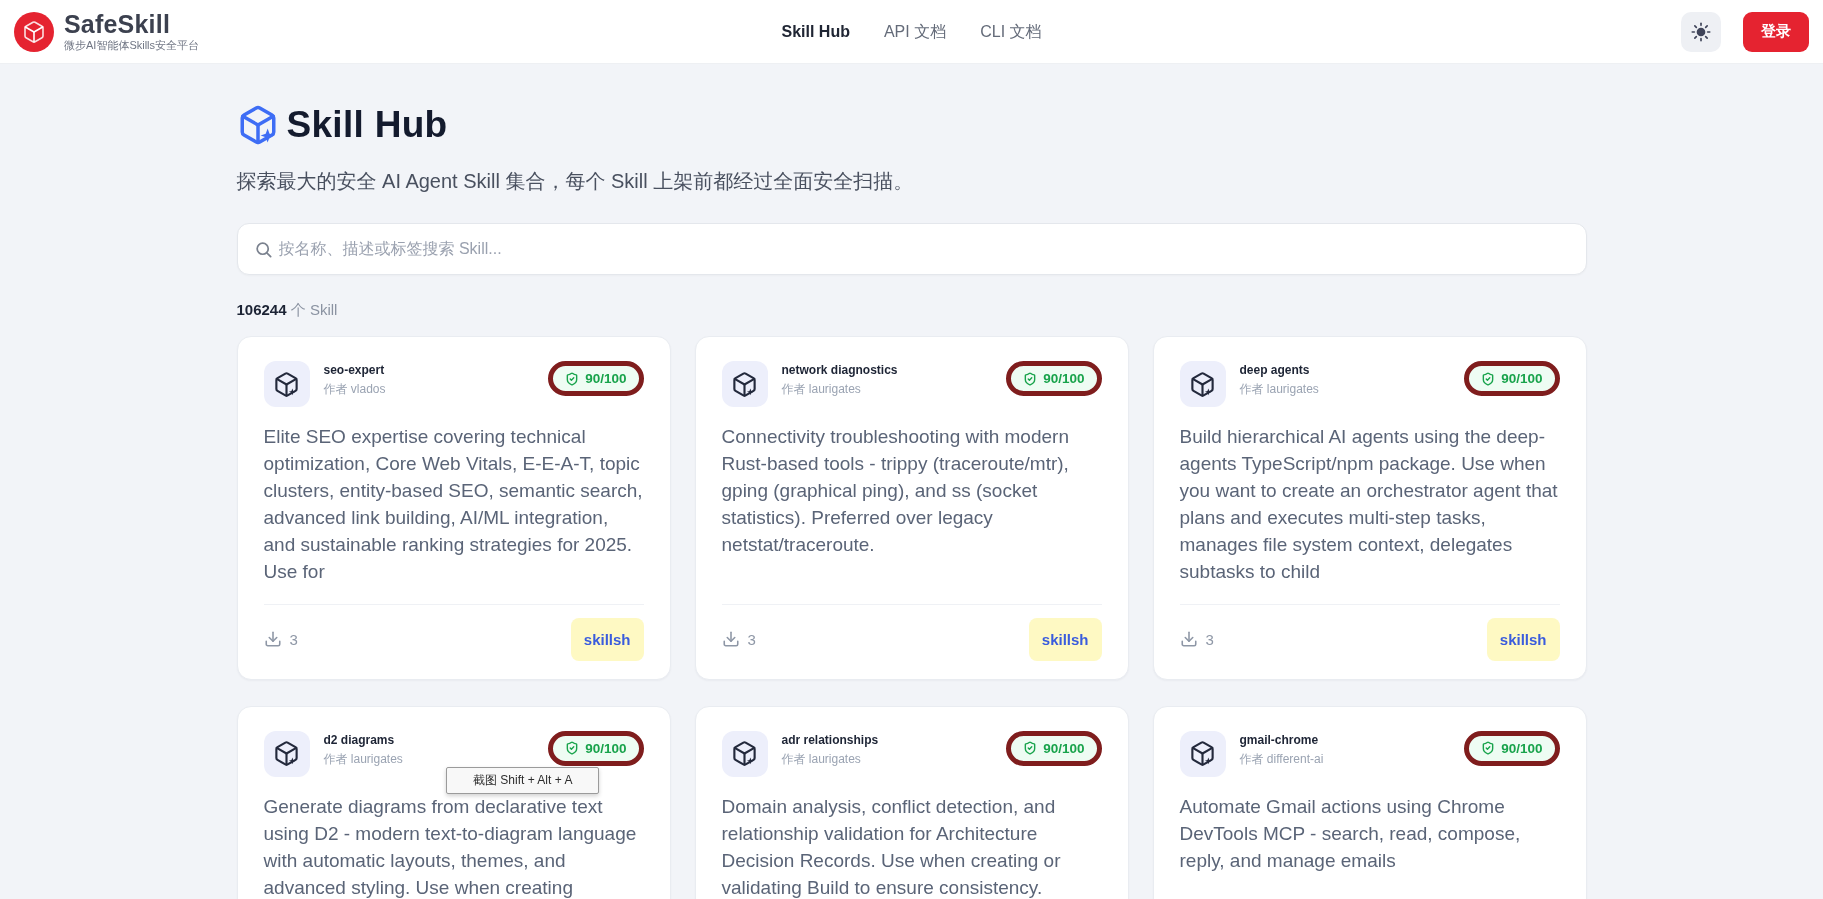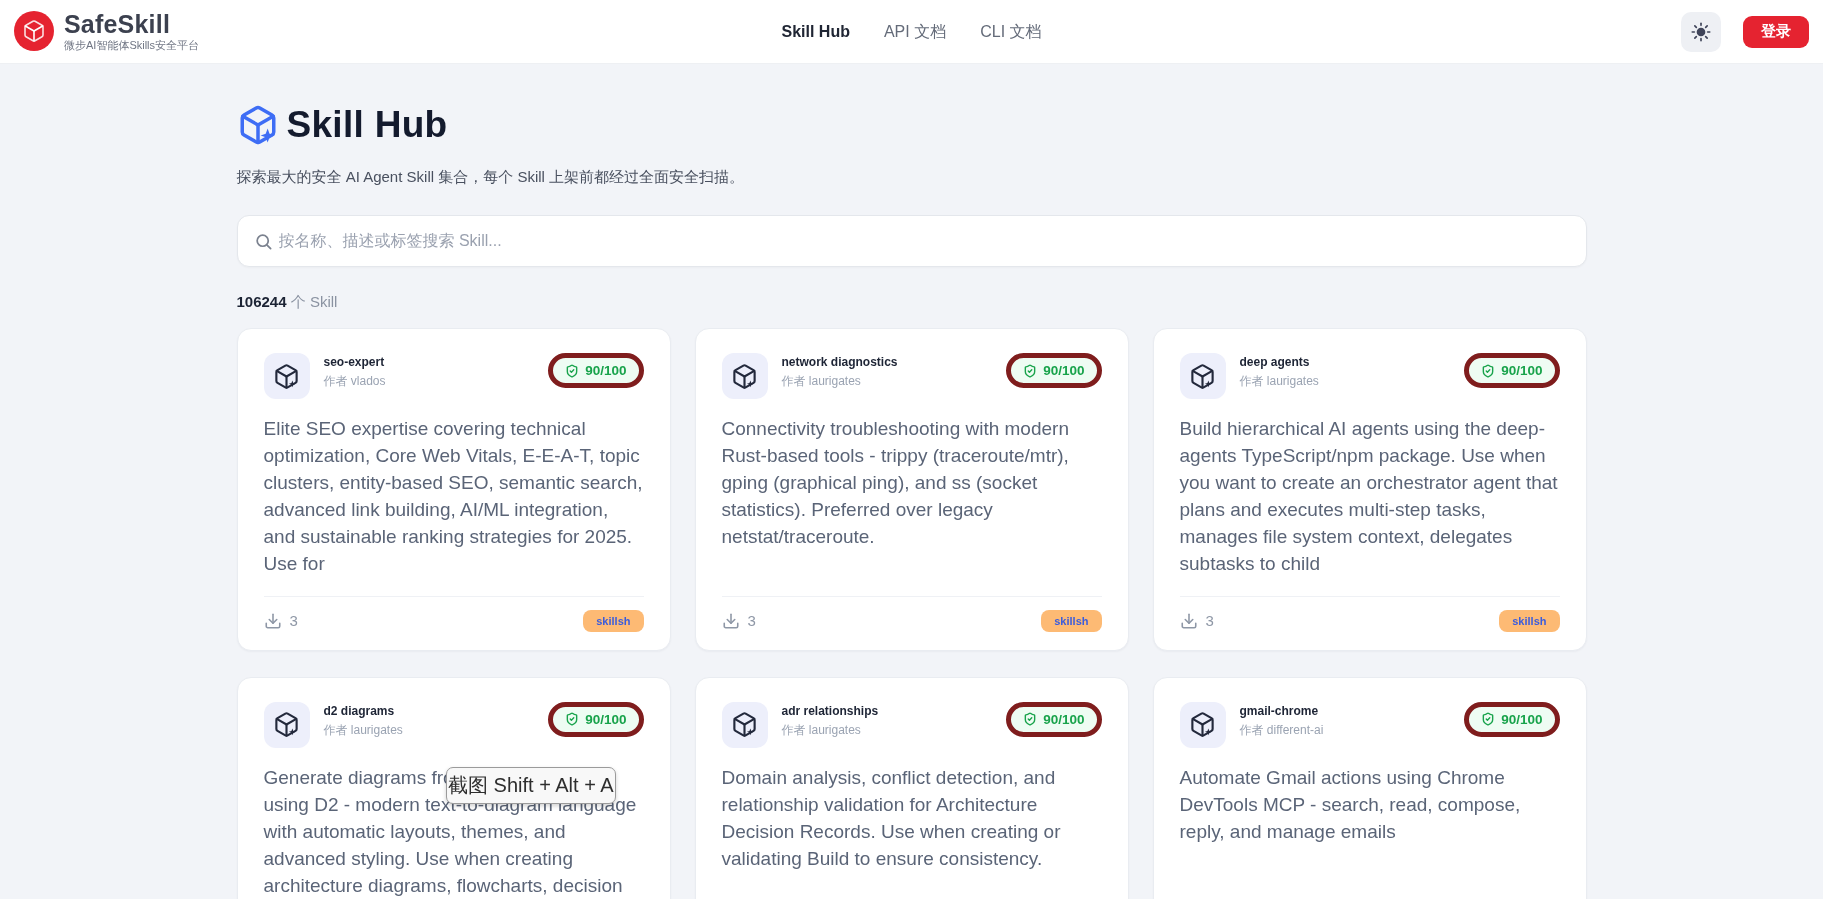--- a/index.html
+++ b/index.html
@@ -13,21 +13,21 @@
   
   .topbar {
     position:relative;
     height:64px;
     background:#ffffff;
     border-bottom:1px solid #eef0f3;
     display:flex;
     align-items:center;
     padding:0 14px;
   }
-  .brand { display:flex; align-items:flex-start; gap:10px; }
+  .brand { display:flex; align-items:flex-end; gap:10px; }
   .brand-mark {
     width:40px; height:40px; border-radius:50%;
     background:#e52330;
     display:grid; place-items:center;
     flex:0 0 auto;
   }
   .brand-text { display:flex; flex-direction:column; line-height:1.05; }
   .brand-name { font-size:25px; font-weight:700; color:#3c414f; letter-spacing:.2px; }
   .brand-tag { font-size:11px; color:#707684; margin-top:3px; }
 
@@ -37,31 +37,31 @@
   }
   .nav-item { font-size:16px; color:#646b79; cursor:pointer; text-decoration:none; }
   .nav-item.active { color:#202634; font-weight:600; }
 
   .top-actions { margin-left:auto; display:flex; align-items:center; gap:22px; }
   .theme-btn {
     width:40px; height:40px; border-radius:10px; border:none;
     background:#eef0f4; display:grid; place-items:center; cursor:pointer;
   }
   .login-btn {
-    min-width:66px; height:32px; border:none; border-radius:9px;
+    min-width:66px; height:40px; border:none; border-radius:9px;
     background:#e52330; color:#fff; font-size:15px; font-weight:600;
     padding:0 18px; cursor:pointer; font-family:inherit;
   }
 
   
   .container { width:1350px; margin:0 auto; padding-top:40px; }
 
   .hero-title { display:flex; align-items:center; gap:8px; }
   .hero-title h1 { font-size:37px; font-weight:800; color:#141b2e; letter-spacing:.3px; }
-  .hero-sub { margin-top:22px; font-size:15px; color:#49505f; }
+  .hero-sub { margin-top:22px; font-size:20px; color:#49505f; }
 
   .searchbar {
     margin-top:28px; height:52px; background:#fff;
     border:1px solid #e4e7ec; border-radius:12px;
     display:flex; align-items:center; padding:0 16px; gap:6px;
     box-shadow:0 1px 2px rgba(16,24,40,.03);
   }
   .searchbar input {
     flex:1; border:none; outline:none; font-size:16px;
     font-family:inherit; color:#1b2232; background:transparent;
@@ -104,29 +104,29 @@
   .card-desc {
     margin-top:17px; margin-bottom:18px;
     font-size:19px; line-height:1.42; color:#5a6477;
   }
   .card-foot {
     margin-top:auto; border-top:1px solid #eff1f5; padding-top:13px;
     display:flex; align-items:center;
   }
   .downloads { display:flex; align-items:center; gap:8px; color:#8e97a6; font-size:15px; }
   .tag-badge {
-    margin-left:auto; background:#fdba74; color:#3a5cdd;
-    font-size:11px; font-weight:700; padding:5px 13px; border-radius:8px;
+    margin-left:auto; background:#fef9c3; color:#3a5cdd;
+    font-size:15px; font-weight:700; padding:13px 13px; border-radius:8px;
   }
 
   
   .snip-tooltip {
     position:fixed; left:446px; top:767px;
-    background:#f8f8f8; border:1px solid #9b9b9b; border-radius:7px;
-    padding:4px 1px; font-size:20px; color:#2d2d2d;
+    background:#f8f8f8; border:1px solid #9b9b9b; border-radius:2px;
+    padding:4px 26px; font-size:12px; color:#2d2d2d;
     box-shadow:0 2px 4px rgba(0,0,0,.18);
     white-space:nowrap; z-index:50;
   }
 
   svg { display:block; }
 </style>
 </head>
 <body>
 
 <header class="topbar">

